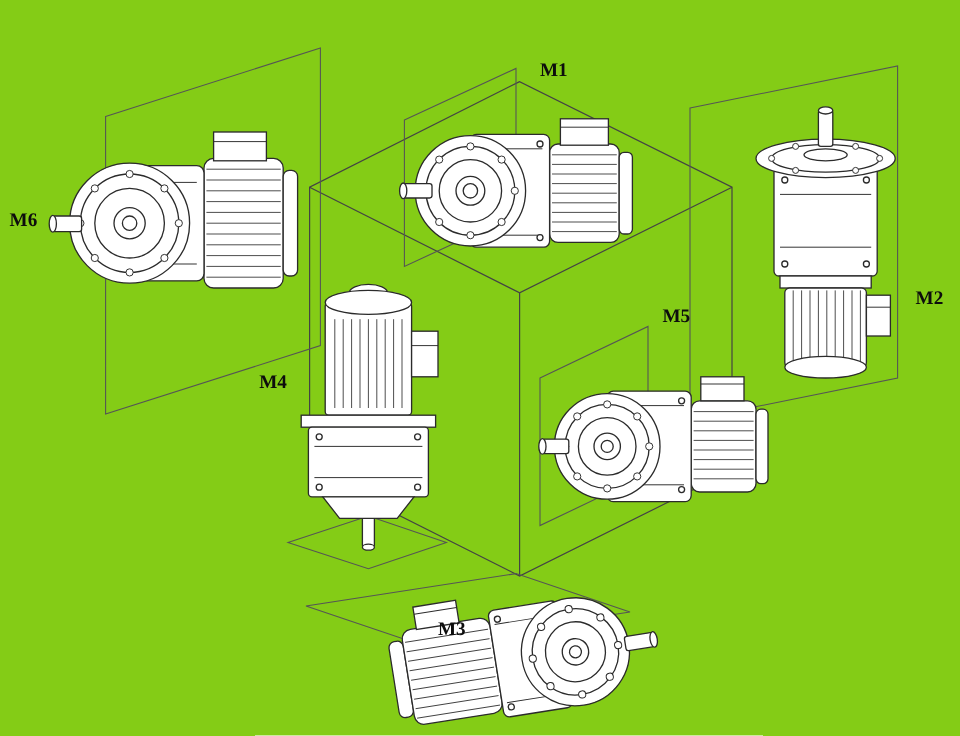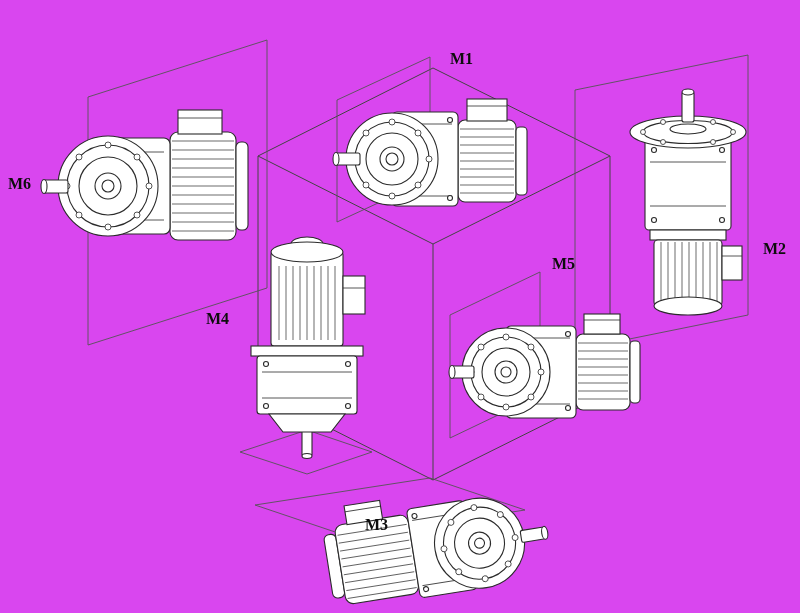--- a/index.html
+++ b/index.html
@@ -1,16 +1,16 @@
 <!DOCTYPE html>
 <html><head>
 <meta charset="utf-8">
 <style>
   html,body{margin:0;padding:0;background:#ffffff}
-  .stage{position:relative;width:800px;height:613px;background:#d946ef;overflow:hidden;
+  .stage{position:relative;width:800px;height:613px;background:#84cc16;overflow:hidden;
          font-family:"Liberation Serif",serif}
   .stage svg{position:absolute;left:0;top:0}
   .pos-label{position:absolute;font-weight:700;font-size:16px;color:#0d0d0d;
              font-family:"Liberation Serif",serif;user-select:none}
 </style>
 </head>
 <body>
 
 <div class="stage">
 
@@ -247,17 +247,17 @@
     <g>
       <rect x="522" y="545" width="24" height="12" rx="2"></rect>
       <ellipse cx="546" cy="551" rx="3" ry="6.5"></ellipse>
     </g>
   </g>
 </svg>
 
 <div class="pos-label" style="left:450px;top:50px">M1</div>
 <div class="pos-label" style="left:763px;top:240px">M2</div>
 <div class="pos-label" style="left:365px;top:516px">M3</div>
-<div class="pos-label" style="left:206px;top:310px">M4</div>
+<div class="pos-label" style="left:216px;top:310px">M4</div>
 <div class="pos-label" style="left:552px;top:255px">M5</div>
 <div class="pos-label" style="left:8px;top:175px">M6</div>
 
 </div>
 
 </body></html>

